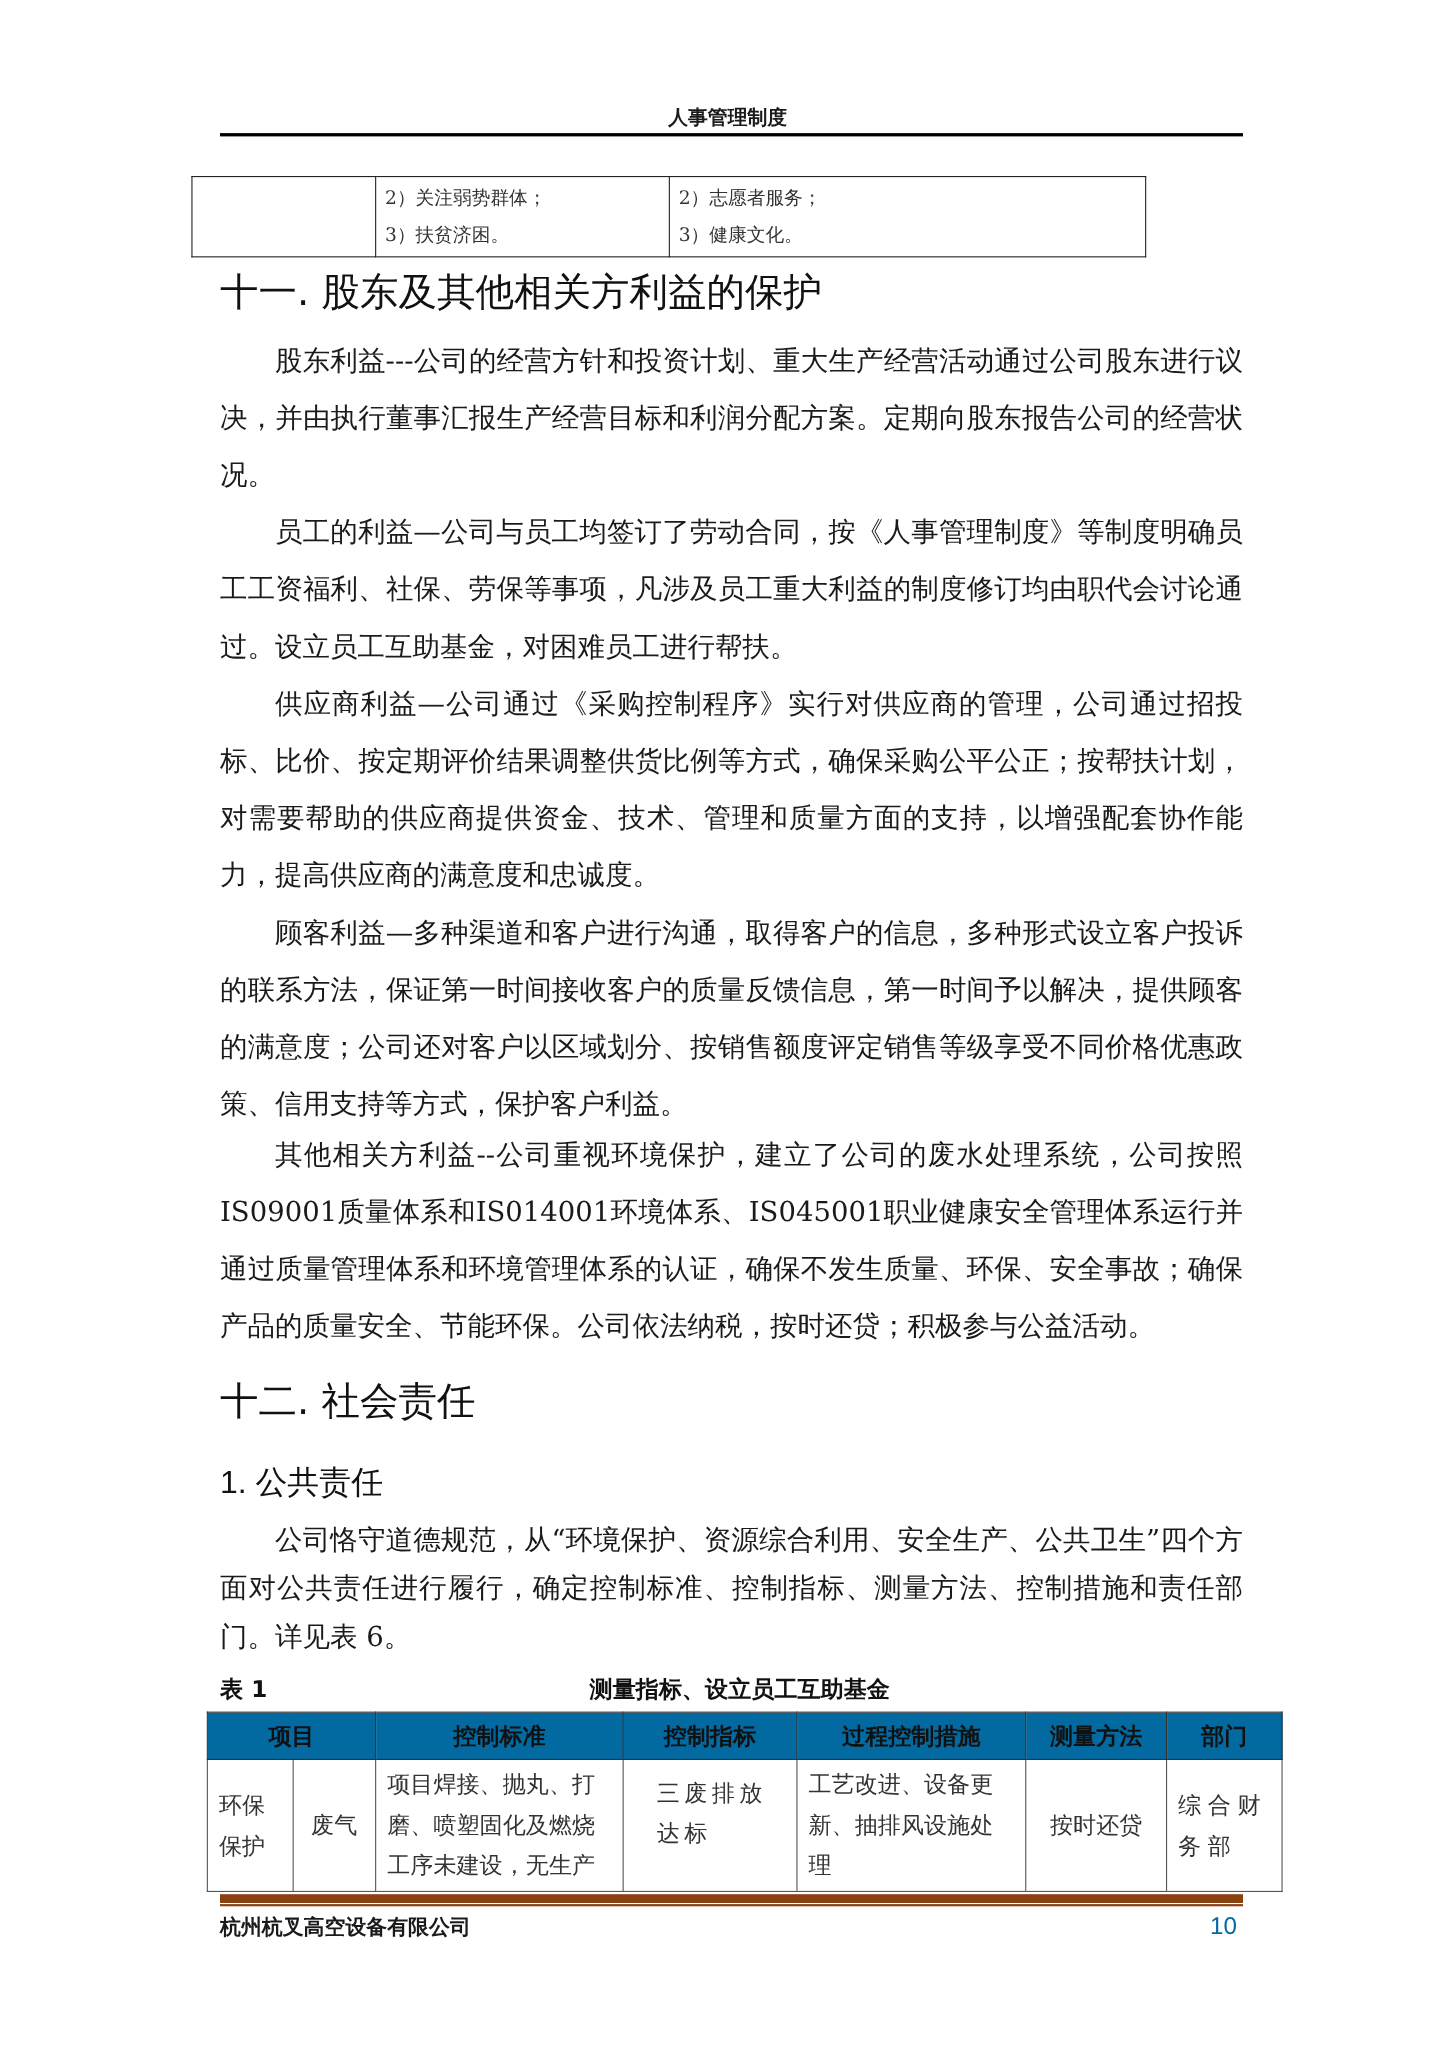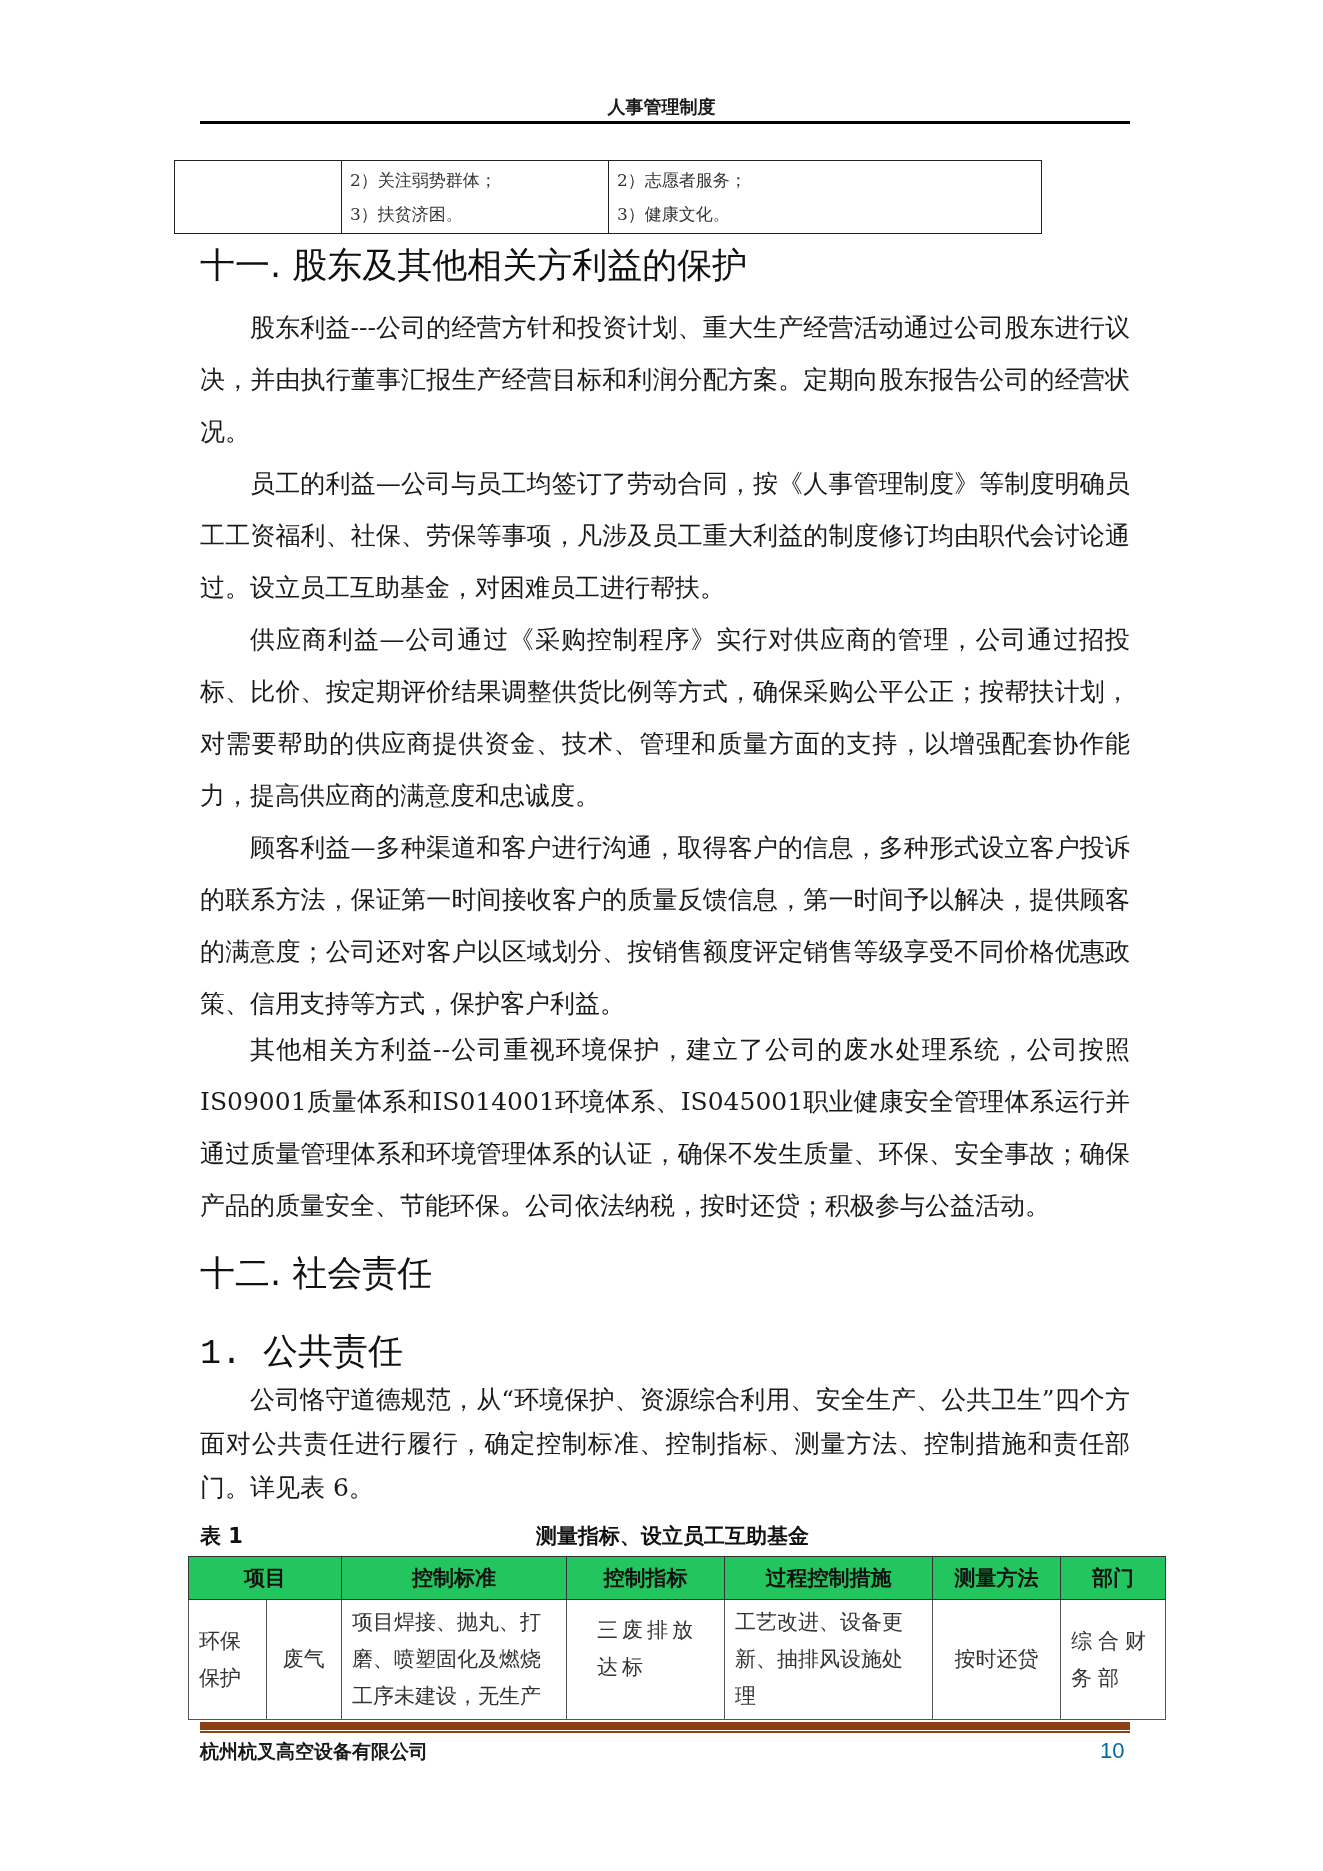--- a/index.html
+++ b/index.html
@@ -7,32 +7,32 @@
          font-family:"DejaVu Serif","Liberation Serif",serif; color:#1a1a1a; }
   .header-title { position:absolute; left:0; width:1323px; top:95px; text-align:center;
          font-family:"DejaVu Sans","Liberation Sans",sans-serif; font-weight:bold; font-size:18px; }
   .header-rule { position:absolute; left:200px; width:930px; top:121px; height:3px; background:#000; }
 
   table.cont { position:absolute; left:174px; top:160px; width:868px; border-collapse:collapse; }
   table.cont td { border:1.5px solid #222; padding:2px 8px; vertical-align:top; font-size:17px; line-height:34px; color:#333; }
 
   .h1 { position:absolute; left:200px; font-family:"DejaVu Sans","Liberation Sans",sans-serif;
         font-size:35px; color:#111; white-space:nowrap; }
-  .h2 { position:absolute; left:200px; font-family:Liberation Mono, monospace;
-        font-size:35px; color:#111; white-space:nowrap; }
+  .h2 { position:absolute; left:200px; font-family:Liberation Sans, sans-serif;
+        font-size:29px; color:#111; white-space:nowrap; }
   .para { position:absolute; left:200px; width:930px; font-size:25px; line-height:52px;
           text-indent:2em; text-align:justify; color:#1a1a1a; }
   .para.tight { line-height:44px; }
 
   .caption { position:absolute; top:1522px; font-family:"DejaVu Sans","Liberation Sans",sans-serif;
              font-weight:bold; font-size:21px; color:#111; }
 
   table.meas { position:absolute; left:188px; top:1556px; width:978px; border-collapse:collapse;
                font-size:21px; }
-  table.meas th { background:#22c55e; color:#111; font-family:"DejaVu Sans","Liberation Sans",sans-serif;
+  table.meas th { background:#0369a1; color:#111; font-family:"DejaVu Sans","Liberation Sans",sans-serif;
                   font-weight:bold; height:40px; border:1.5px solid #333; font-size:21px; }
   table.meas td { border:1.5px solid #555; padding:4px 10px; line-height:37px; color:#333;
                   vertical-align:middle; }
   .footer-bar { position:absolute; left:200px; top:1722px; width:930px; height:8px; background:#8a4112; }
   .footer-bar2 { position:absolute; left:200px; top:1731px; width:930px; height:2px; background:#8a4112; }
   .footer-company { position:absolute; left:200px; top:1739px; font-family:"DejaVu Sans","Liberation Sans",sans-serif;
                     font-weight:bold; font-size:19px; }
   .footer-page { position:absolute; left:1100px; top:1738px; font-family:"Liberation Sans",sans-serif; font-size:22px; color:#0369a1; }
 </style>
 </head>

